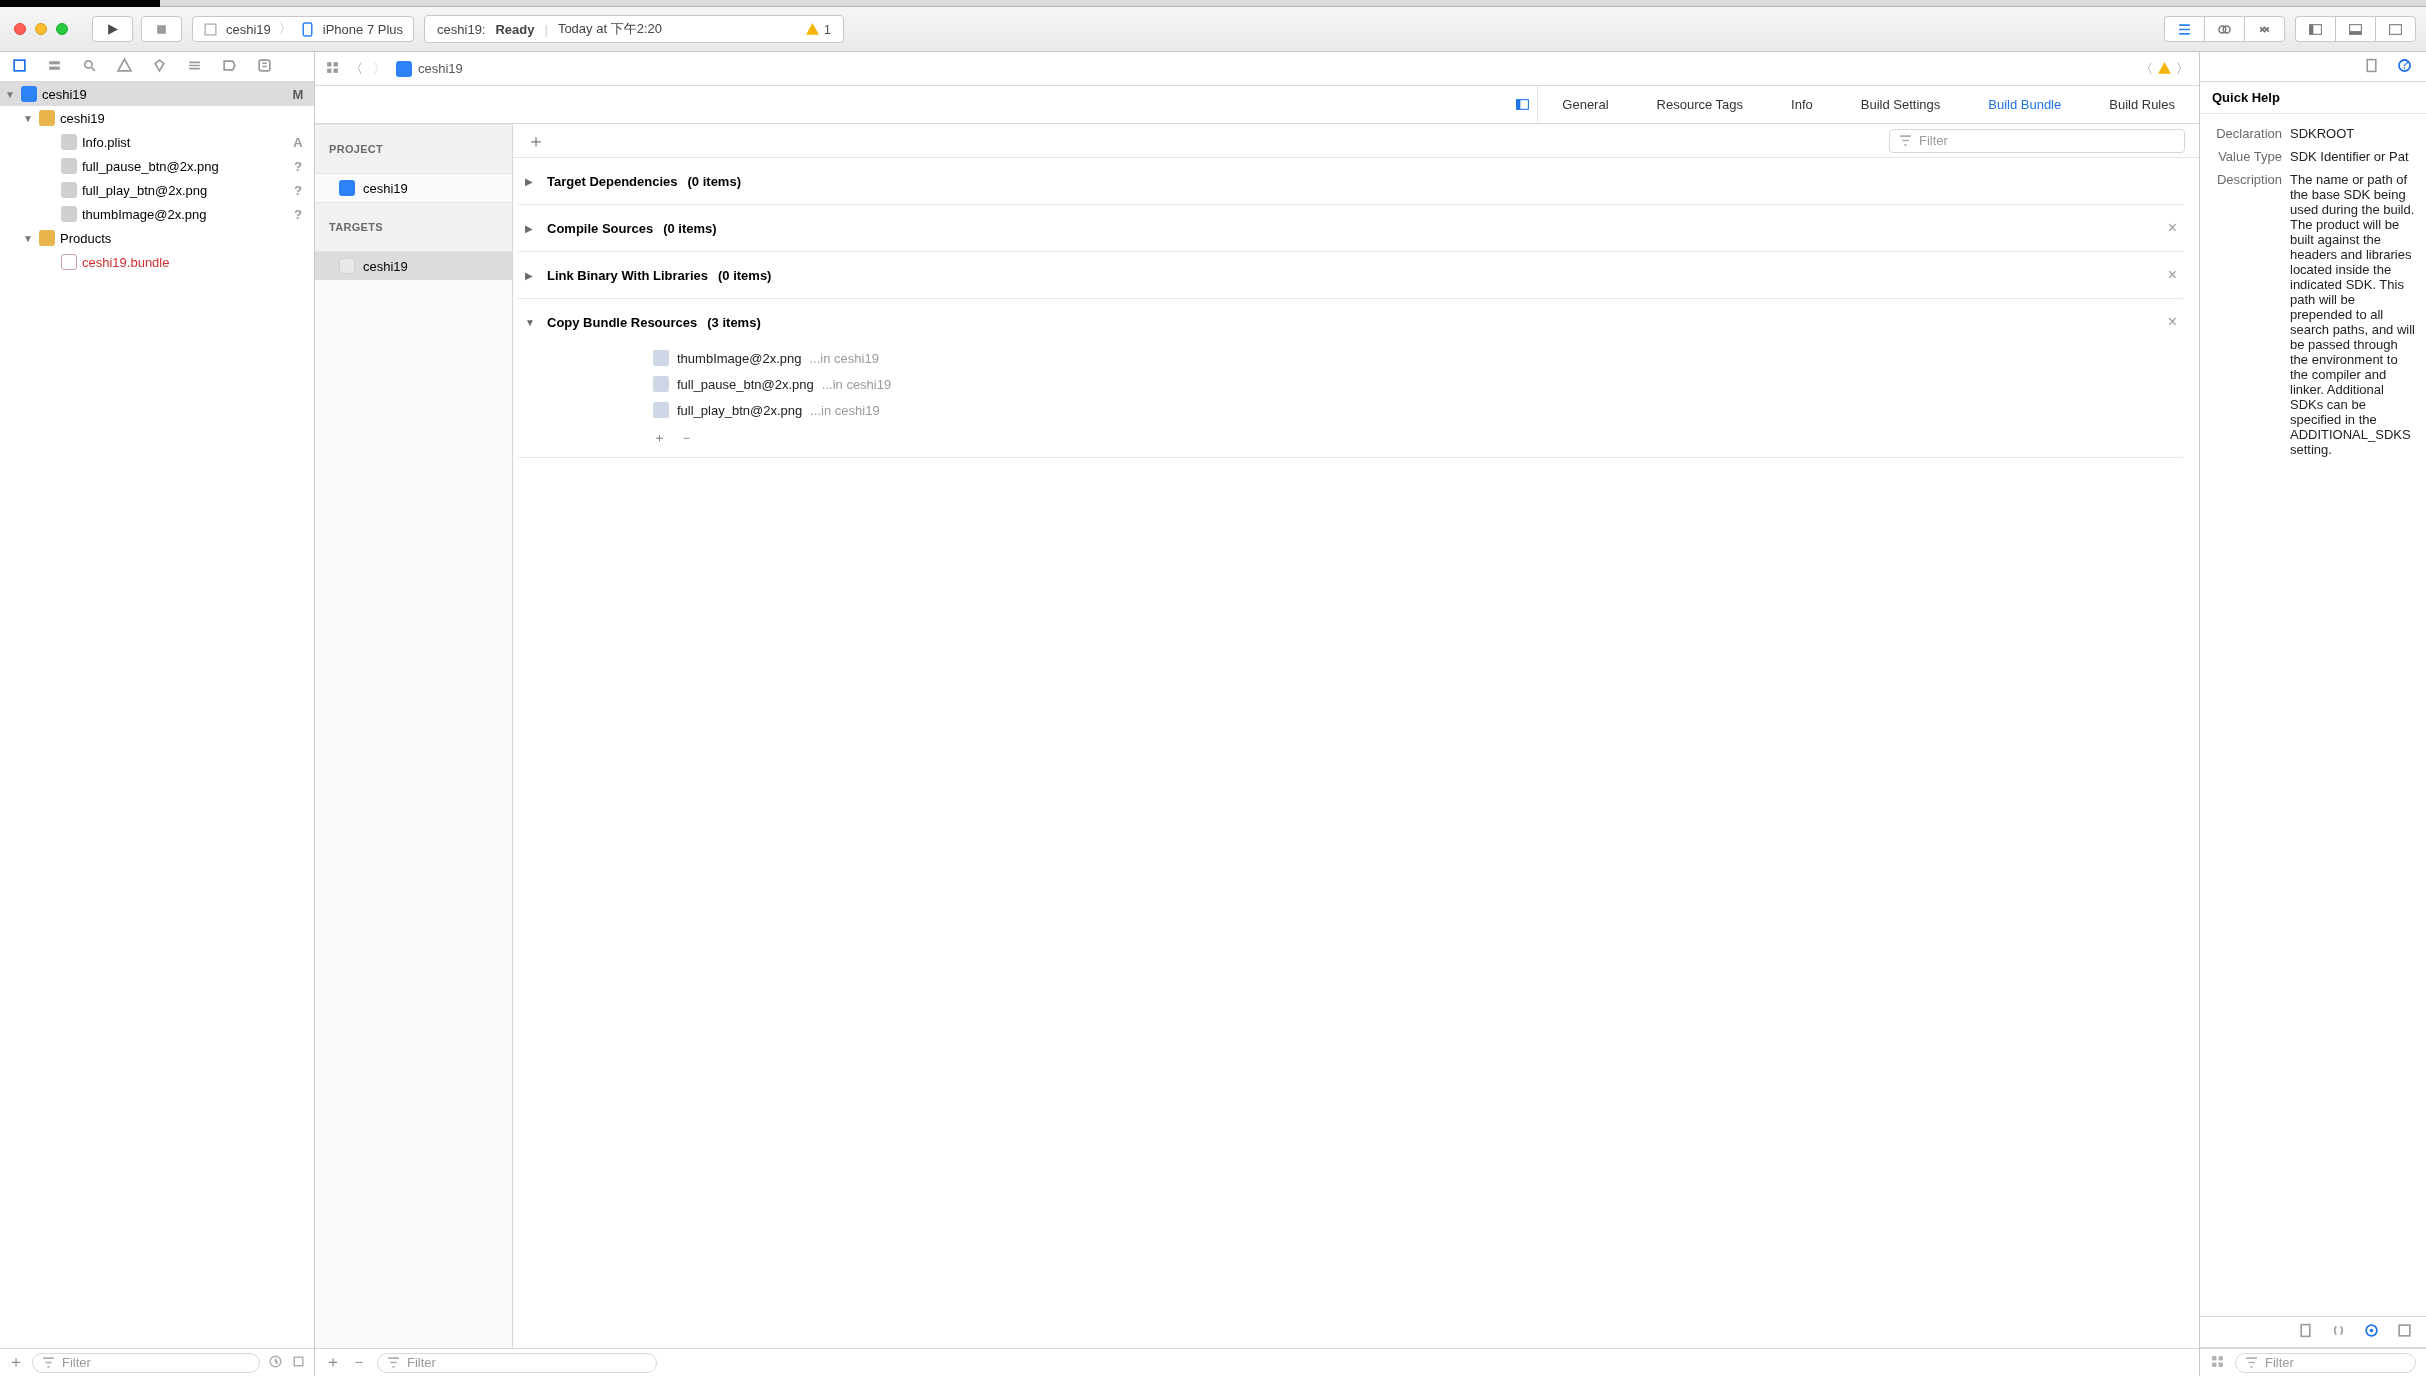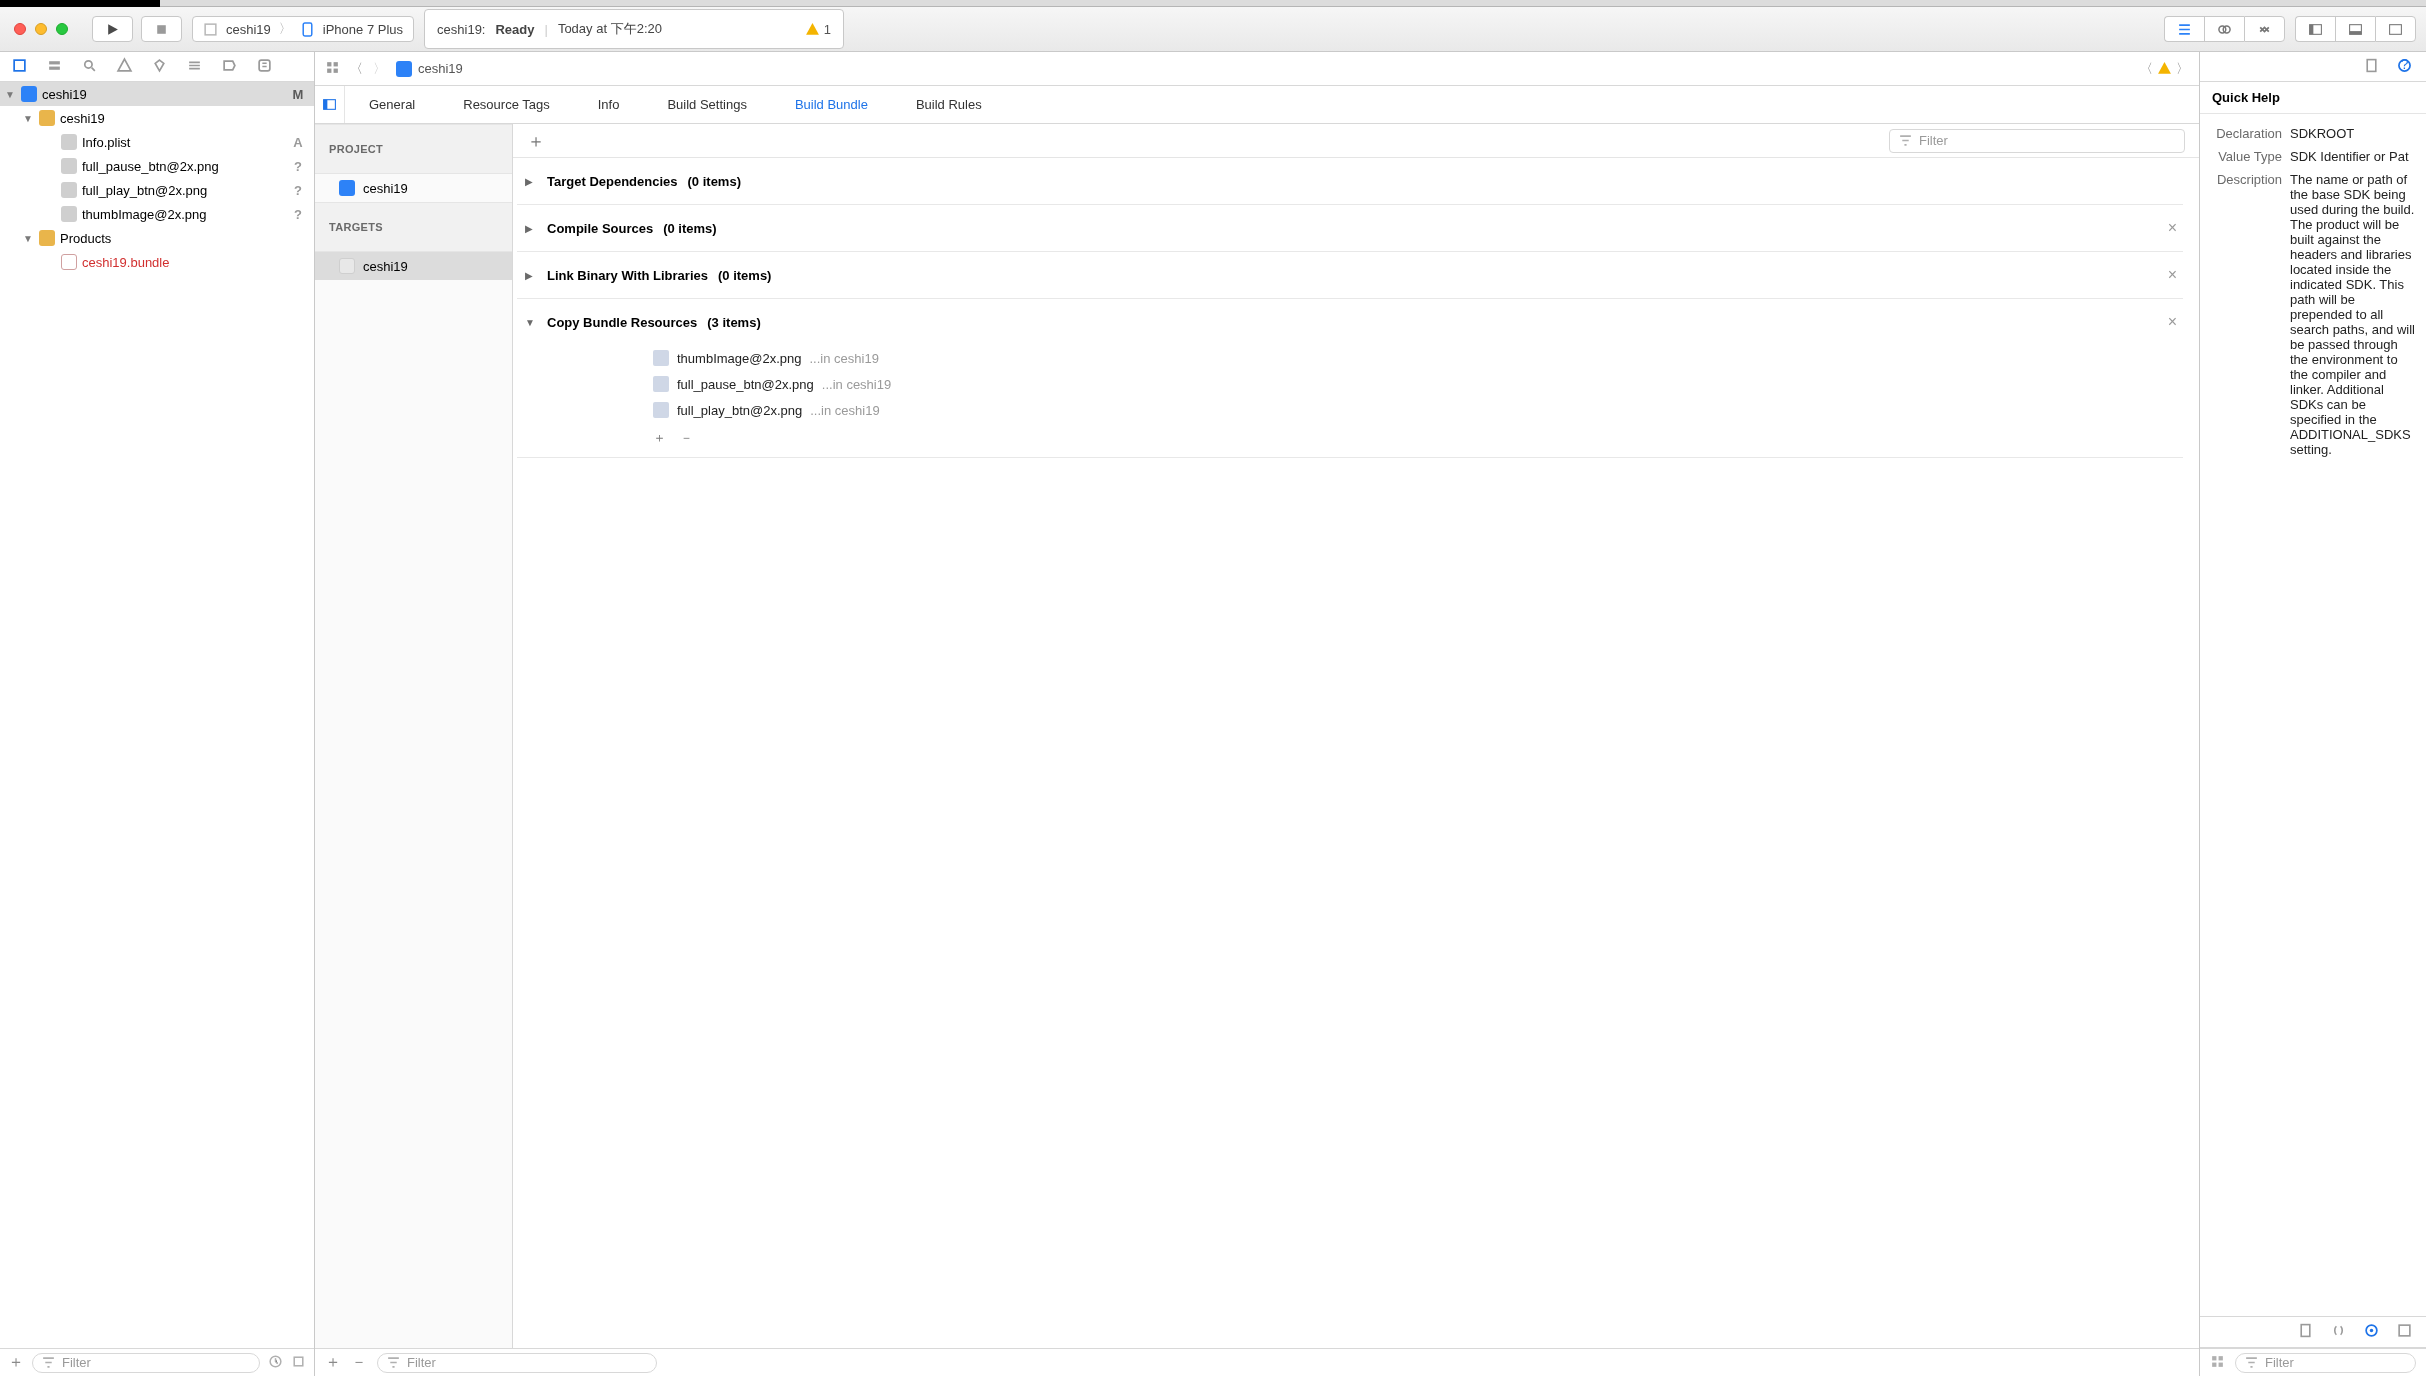--- a/index.html
+++ b/index.html
@@ -15,21 +15,21 @@
 .traffic span { width: 12px; height: 12px; border-radius: 50%; display:inline-block; }
 .tl-red  { background: #ff5f57; border:1px solid #e0443e; }
 .tl-yel  { background: #febc2e; border:1px solid #d79f24; }
 .tl-grn  { background: #28c840; border:1px solid #1dad2f; }
 
 .tb-btn { height: 26px; background:#fff; border:1px solid #c8c8c8; border-radius:4px; display:flex; align-items:center; justify-content:center; padding:0 12px; color:#555; }
 .tb-btn svg { display:block; }
 .scheme { height:26px; background:#fff; border:1px solid #c8c8c8; border-radius:4px; display:flex; align-items:center; padding:0 10px; gap:8px; color:#444; }
 .scheme .sep { color:#aaa; }
 
-.activity { flex:0 0 420px; height:40px; background:#fff; border:1px solid #c8c8c8; border-radius:4px; margin:0 auto; display:flex; align-items:center; padding:0 12px; color:#444; gap:10px; font-size:13px; }
+.activity { flex:0 0 420px; height:28px; background:#fff; border:1px solid #c8c8c8; border-radius:4px; margin:0 auto; display:flex; align-items:center; padding:0 12px; color:#444; gap:10px; font-size:13px; }
 .activity .ready { font-weight:600; }
 .activity .pipe { color:#ccc; }
 .activity .spacer { flex:1; }
 .activity .warn { display:flex; align-items:center; gap:4px; color:#555; }
 
 .tb-rightgrp, .tb-leftgrp { display:flex; gap:8px; }
 .tb-group2 { display:flex; }
 .tb-group2 .tb-btn { border-radius:0; border-right:none; }
 .tb-group2 .tb-btn:first-child { border-radius:4px 0 0 4px; }
 .tb-group2 .tb-btn:last-child  { border-radius:0 4px 4px 0; border-right:1px solid #c8c8c8; }
@@ -59,21 +59,21 @@
 .nav-filter { height:28px; border-top:1px solid #d8d8d8; display:flex; align-items:center; gap:8px; padding:0 8px; color:#8a8a8a; }
 .nav-filter .filterbox { flex:1; height:20px; border:1px solid #d8d8d8; border-radius:10px; display:flex; align-items:center; padding:0 8px; gap:6px; color:#9a9a9a; font-size:12px; }
 
 
 .editor { flex:1; background:#fff; display:flex; flex-direction:column; border-right:1px solid #c9c9c9; min-width:0; }
 .jumpbar { height:34px; border-bottom:1px solid #d8d8d8; display:flex; align-items:center; padding:0 10px; gap:10px; color:#555; }
 .jumpbar .crumb { display:flex; align-items:center; gap:6px; }
 .jumpbar .spacer { flex:1; }
 .jumpbar .navarrows { display:flex; align-items:center; gap:4px; color:#888; }
 
-.tabs-row { height:38px; border-bottom:1px solid #d8d8d8; display:flex; align-items:stretch; padding-left:0; }
+.tabs-row { height:38px; border-bottom:1px solid #d8d8d8; display:flex; align-items:stretch; padding-left:0;justify-content:flex-end; }
 .outline-toggle { width:30px; border-right:1px solid #e5e5e5; display:flex; align-items:center; justify-content:center; color:#1e73e8; }
 .tab { padding:0 24px; display:flex; align-items:center; color:#333; cursor:default; }
 .tab.active { color:#1e73e8; }
 
 .projtarget-wrap { display:flex; flex:1; min-height:0; }
 .pt-list { width:198px; border-right:1px solid #d8d8d8; background:#fafafa; font-size:12px; }
 .pt-list .hdr { background:#f1f1f1; color:#6a6a6a; font-weight:700; letter-spacing:.3px; padding:18px 14px; border-bottom:1px solid #e5e5e5; border-top:1px solid #e5e5e5; font-size:11px; }
 .pt-list .item { display:flex; align-items:center; gap:8px; padding:6px 14px 6px 24px; }
 .pt-list .item .ic { width:16px; height:16px; border-radius:3px; background:#2d82f7; }
 .pt-list .item .ic.tg { background:#e8e8e8; border:1px solid #cfcfcf; }

